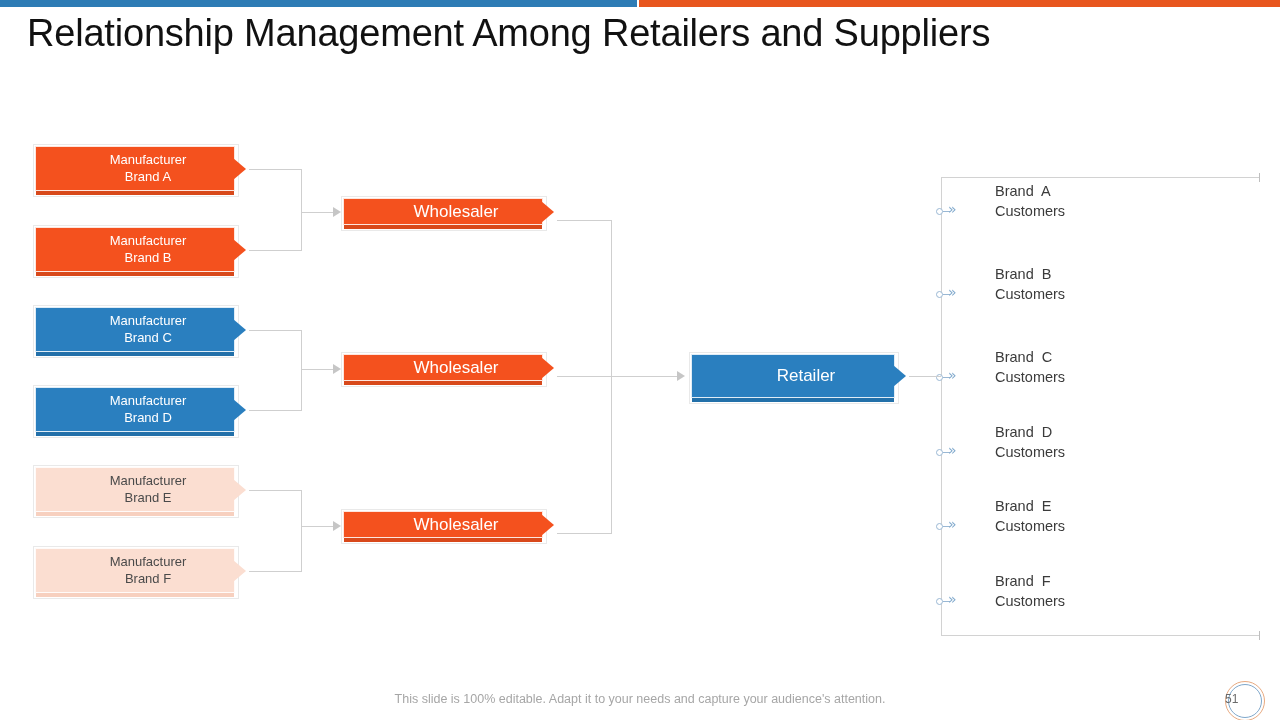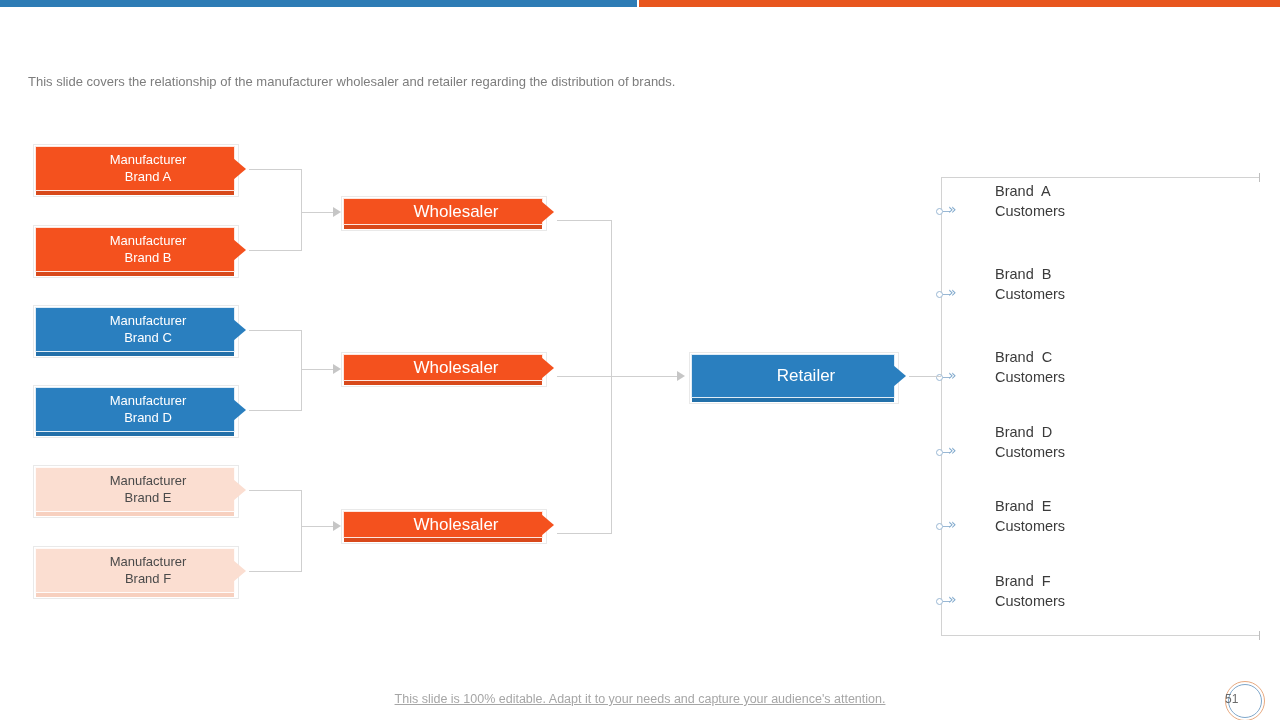--- a/index.html
+++ b/index.html
@@ -203,21 +203,20 @@
   }
 
   
   .footer-note {
     position: absolute;
     left: 0; top: 692px;
     width: 1280px;
     text-align: center;
     font-size: 12.5px;
     color: #a6a6a6;
-    text-decoration: underline;
   }
   .pagenum-wrap {
     position: absolute;
     left: 1225px; top: 681px;
     width: 42px; height: 42px;
   }
   .pagenum-arc-outer {
     position: absolute;
     left: 0; top: 0;
     width: 40px; height: 40px;
@@ -243,21 +242,21 @@
   }
 </style>
 </head>
 <body>
 
 <div id="slide">
 
   <div class="topbar-blue"></div>
   <div class="topbar-orange"></div>
 
-  <div class="slide-subtitle">This slide covers the relationship of the manufacturer wholesaler and retailer regarding the distribution of brands.</div>
+  <div class="slide-title">Relationship Management Among Retailers and Suppliers</div>
 
   <div class="pbox mbox c-orange" style="top:146px;">
     <div class="label">
       <span>Manufacturer</span><br>
       <span>Brand A</span>
     </div>
     <span class="notch"></span>
   </div>
 
   <div class="pbox mbox c-orange" style="top:227px;">

